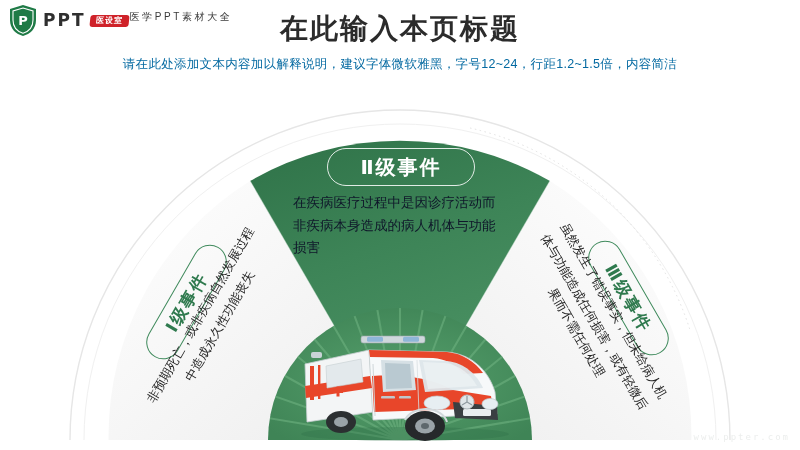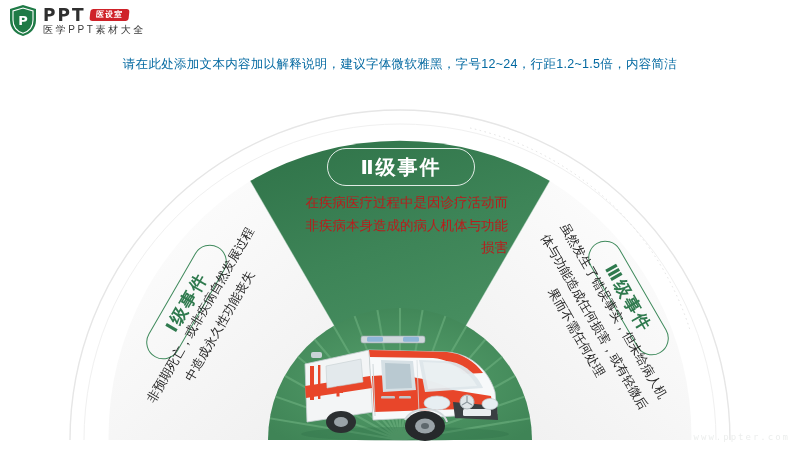--- a/index.html
+++ b/index.html
@@ -7,21 +7,21 @@
     width:800px;height:450px;overflow:hidden;position:relative;
     background:#ffffff;
     font-family:"Liberation Sans","DejaVu Sans",sans-serif;
   }
   .stage{position:absolute;inset:0;width:800px;height:450px;overflow:hidden;}
 
   
   .logo{position:absolute;left:8px;top:4px;display:flex;align-items:center;gap:5px;}
   .shield{width:30px;height:33px;position:relative;}
   .shield svg{display:block;}
-  .logo-txt{display:flex;flex-direction:column;gap:1px;line-height:1;}
+  .logo-txt{display:flex;flex-direction:row;gap:1px;line-height:1;}
   .logo-row1{display:flex;align-items:center;gap:4px;}
   .ppt-word{font-size:17px;font-weight:bold;color:#2f2f2f;letter-spacing:2px;
             font-family:"DejaVu Sans",sans-serif;}
   .badge{background:#cf2229;color:#fff;font-size:8px;padding:2px 6px;border-radius:3px;
          letter-spacing:1px;font-weight:bold;transform:skewX(-6deg);}
   .logo-sub{font-size:10px;color:#3a3a3a;letter-spacing:2.6px;white-space:nowrap;}
 
   .page-title{
     position:absolute;left:0;right:0;top:10px;text-align:center;
     font-size:28px;font-weight:bold;color:#2b2b2b;letter-spacing:2px;
@@ -51,21 +51,21 @@
     transform:rotate(-60deg);transform-origin:50% 50%;
   }
   .pill-right{
     left:565px;top:281px;width:125px;height:32px;
     border-color:#3f8a5c;color:#2f7a4e;font-size:17px;letter-spacing:2px;
     transform:rotate(60deg);transform-origin:50% 50%;
   }
 
   .body-mid{
     position:absolute;left:293px;top:192px;width:215px;
-    text-align:right;color:#b91c1c;font-size:13.5px;line-height:1.68;
+    text-align:left;color:#0f172a;font-size:13.5px;line-height:1.68;
   }
   .body-left{
     position:absolute;left:92px;top:310px;width:200px;
     color:#242424;font-size:12.5px;line-height:1.72;text-align:center;
     transform:rotate(-60deg);transform-origin:50% 0%;
   }
   .body-right{
     position:absolute;left:516px;top:306px;width:212px;
     color:#242424;font-size:12.5px;line-height:1.72;text-align:center;
     transform:rotate(60deg);transform-origin:50% 0%;
@@ -95,20 +95,21 @@
     </div>
     <div class="logo-txt">
       <div class="logo-row1">
         <span class="ppt-word">PPT</span>
         <span class="badge">医设室</span>
       </div>
       <div class="logo-sub">医学PPT素材大全</div>
     </div>
   </div>
 
+  <div class="page-title">在此输入本页标题</div>
   <div class="page-sub">请在此处添加文本内容加以解释说明，建议字体微软雅黑，字号12~24，行距1.2~1.5倍，内容简洁</div>
 
   <div class="fan-wrap">
     <svg width="800" height="450" viewBox="0 0 800 450">
       <defs>
         <linearGradient id="gWedge" x1="0" y1="0" x2="0.35" y2="1">
           <stop offset="0%" stop-color="#2f7248"></stop>
           <stop offset="45%" stop-color="#3d8457"></stop>
           <stop offset="100%" stop-color="#4d9465"></stop>
         </linearGradient>

